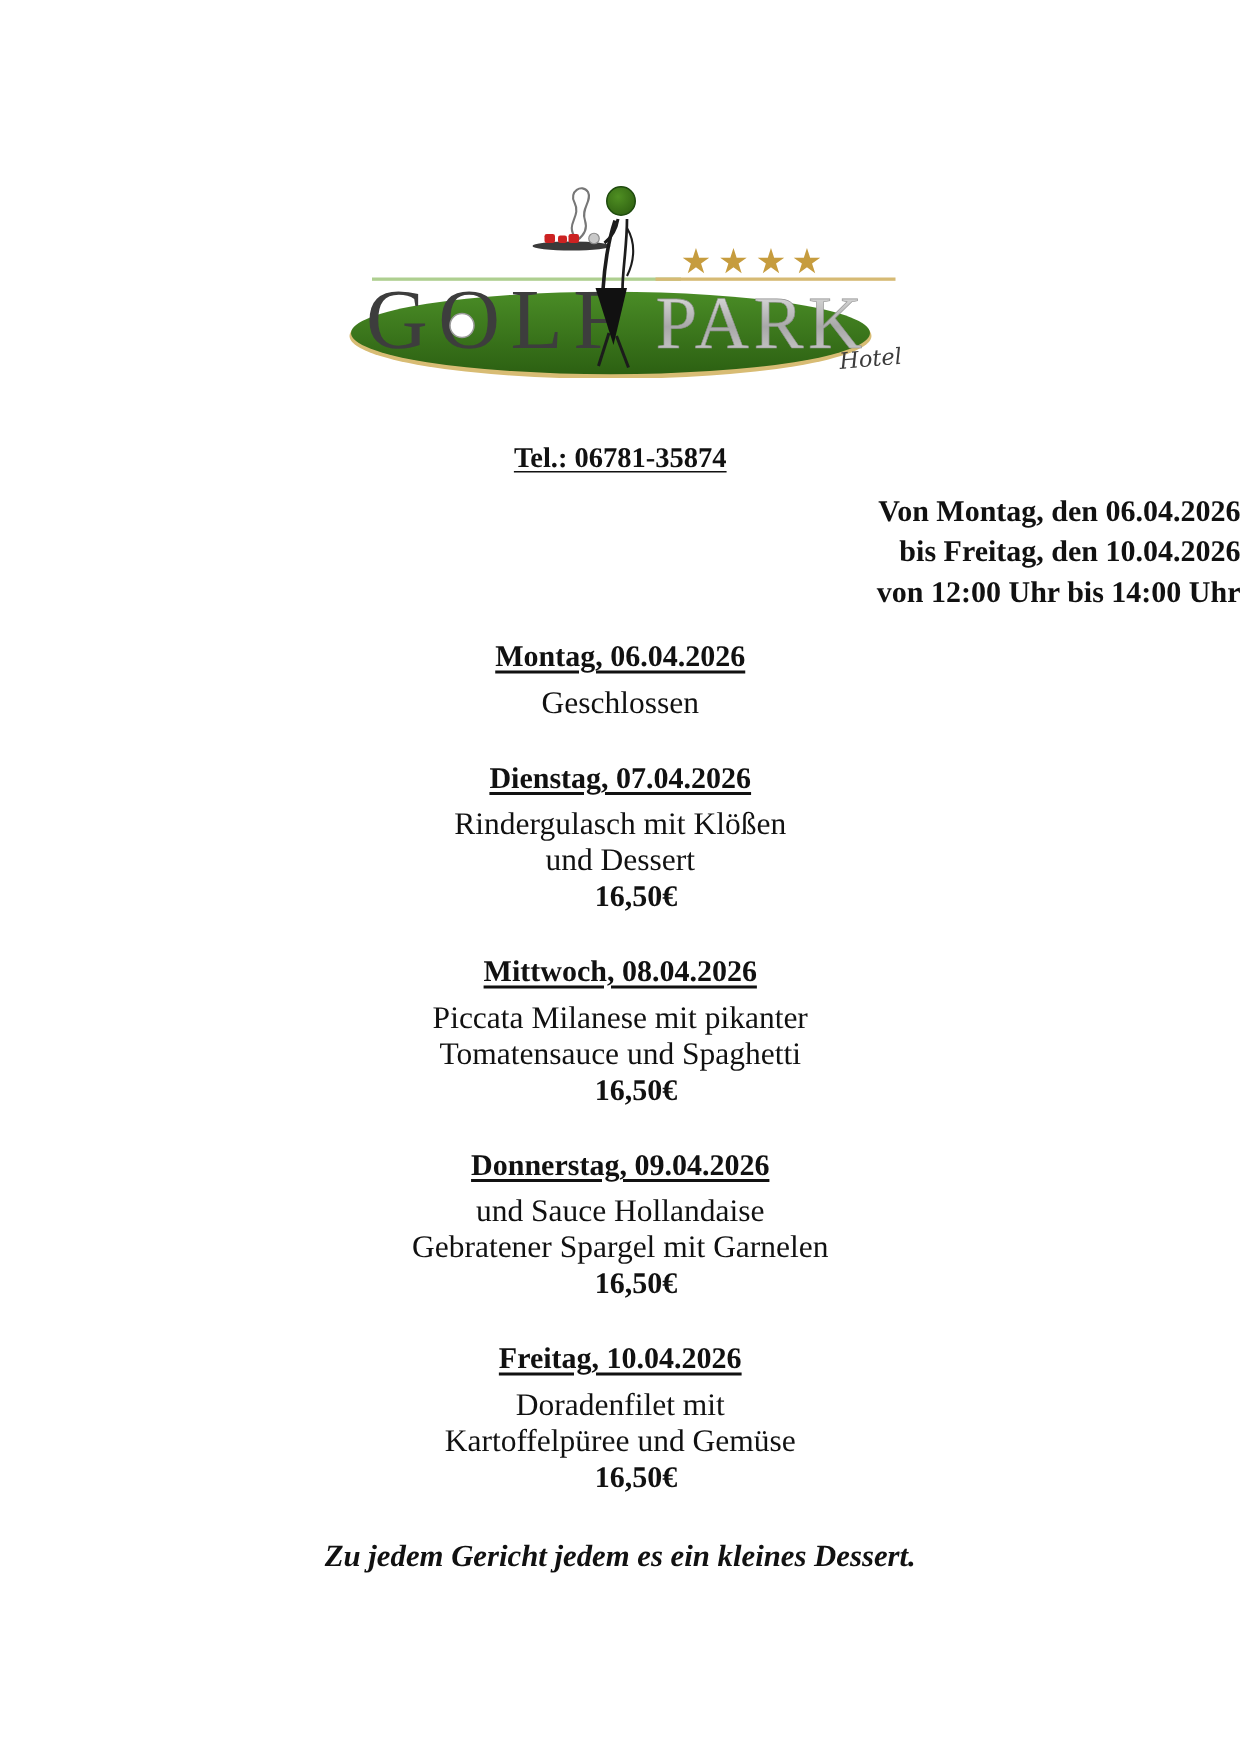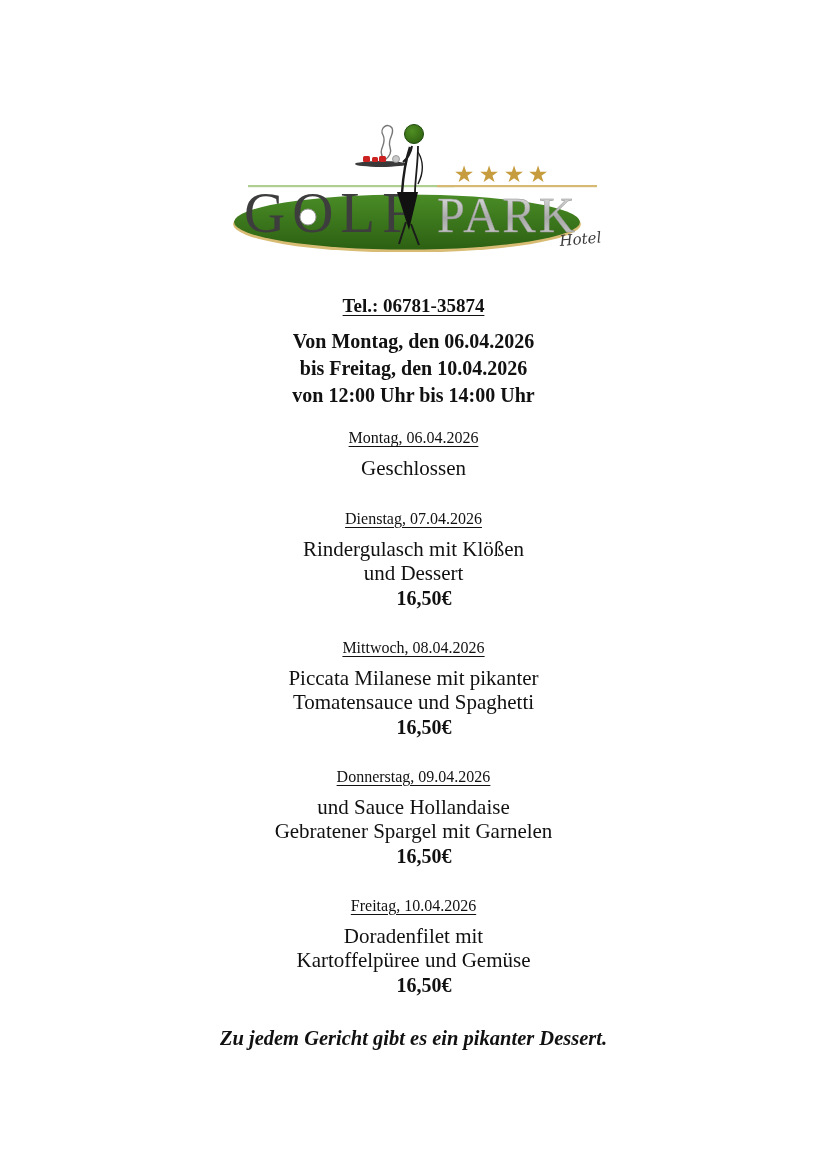--- a/index.html
+++ b/index.html
@@ -25,27 +25,27 @@
     line-height: 27px;
     font-weight: bold;
     text-decoration: underline;
     text-underline-offset: 3px;
   }
   .schedule {
     margin-top: 9px;
     font-size: 20px;
     font-weight: bold;
   }
-  .schedule p { line-height: 27px; }
+  .schedule p { line-height: 27px; text-align: right; }
   .day { margin-top: 25px; }
   .day-first { margin-top: 16px; }
   .day-title {
-    font-size: 16px;
+    font-size: 20px;
     line-height: 26px;
-    font-weight: normal;
+    font-weight: bold;
     text-decoration: underline;
     text-underline-offset: 3px;
     margin-bottom: 5px;
   }
   .dish {
     font-size: 21px;
     line-height: 24.5px;
     font-weight: normal;
   }
   .price {
@@ -181,15 +181,15 @@
     <p class="price">16,50€</p>
   </section>
 
   <section class="day">
     <h3 class="day-title">Freitag, 10.04.2026</h3>
     <p class="dish">Doradenfilet mit</p>
     <p class="dish">Kartoffelpüree und Gemüse</p>
     <p class="price">16,50€</p>
   </section>
 
-  <p class="footer-note">Zu jedem Gericht gibt es ein pikanter Dessert.</p>
+  <p class="footer-note">Zu jedem Gericht jedem es ein kleines Dessert.</p>
 
 </div>
 
 </body></html>

